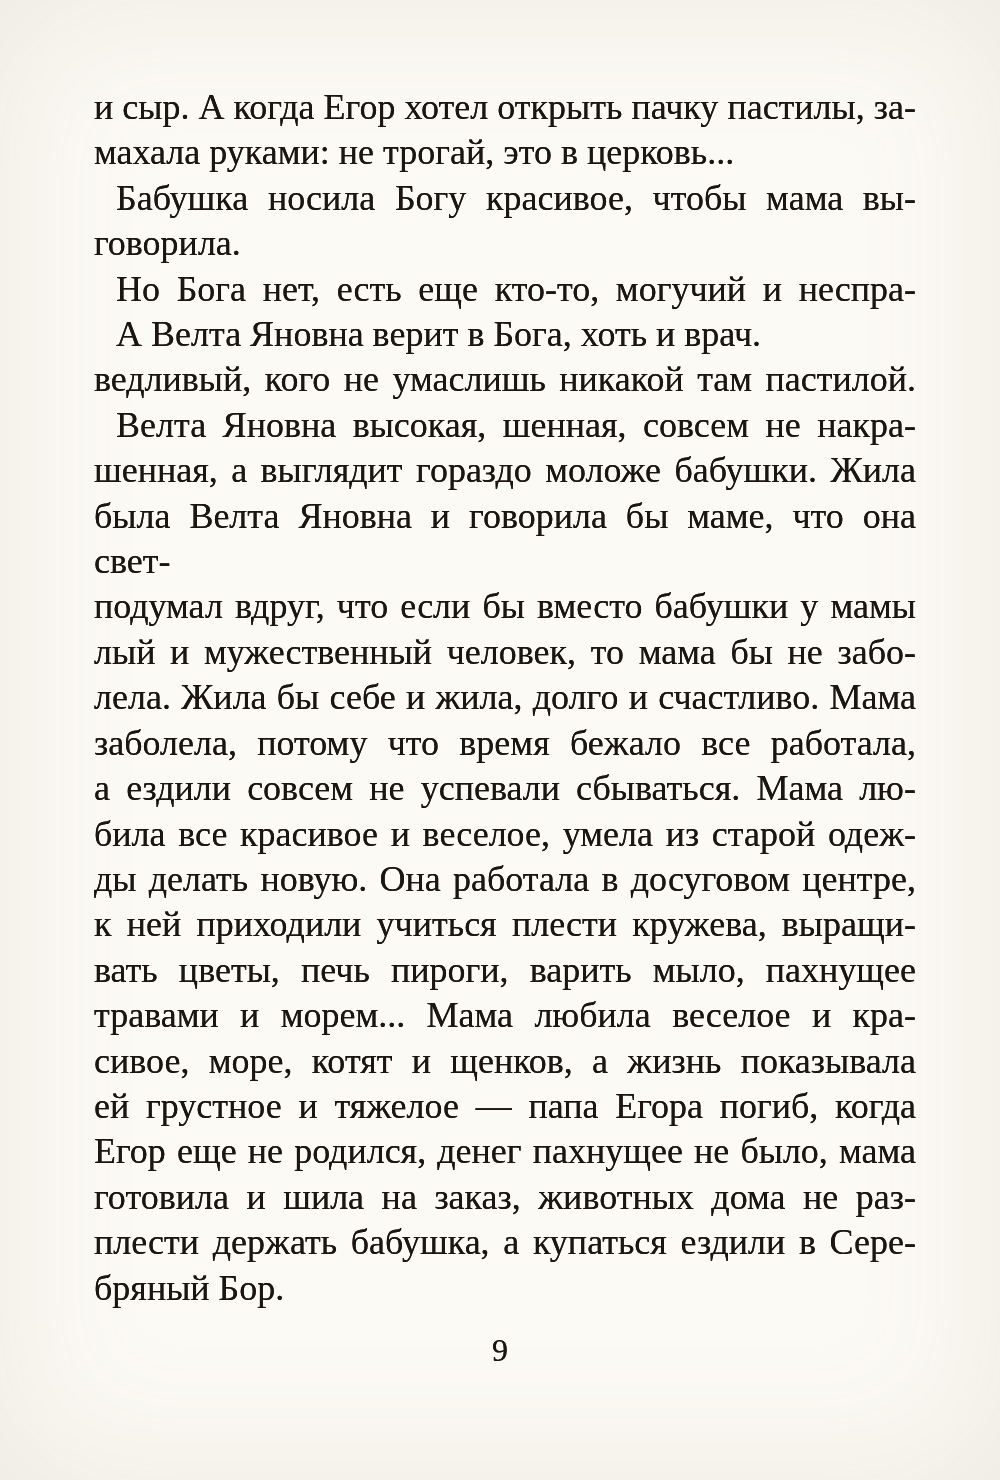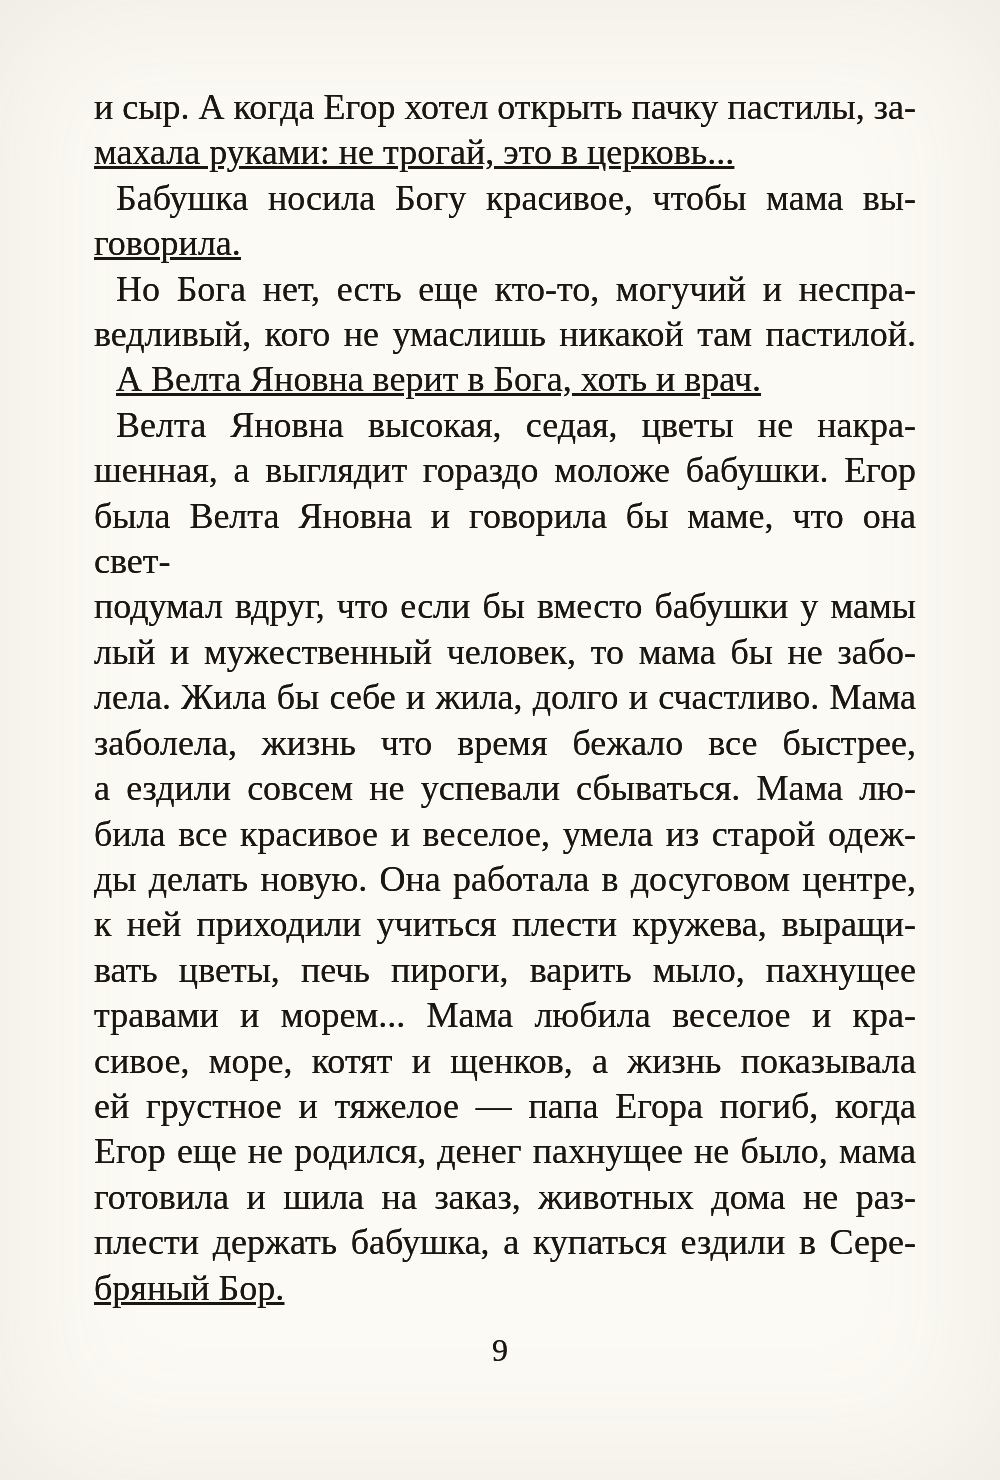--- a/index.html
+++ b/index.html
@@ -33,21 +33,20 @@
   }
   .line {
     font-size: 36px;
     line-height: 45.4px;
     text-align: justify;
     text-align-last: justify;
     text-shadow: 0 0 0.6px currentColor;
   }
   .line.para-end {
     text-align-last: left;
-    text-decoration: underline;
   }
   .line.indent {
     text-indent: 22px;
   }
   .page-number {
     position: absolute;
     top: 1332px;
     left: 0;
     width: 100%;
     text-align: center;
@@ -60,29 +59,29 @@
 <body>
 
 <div class="page">
   <div class="vignette"></div>
   <div class="text-block" id="text-block">
       <div class="line">и сыр. А когда Егор хотел открыть пачку пастилы, за-</div>
       <div class="line para-end">махала руками: не трогай, это в церковь...</div>
       <div class="line indent">Бабушка носила Богу красивое, чтобы мама вы-</div>
       <div class="line para-end">говорила.</div>
       <div class="line indent">Но Бога нет, есть еще кто-то, могучий и неспра-</div>
+      <div class="line indent para-end">А Велта Яновна верит в Бога, хоть и врач.</div>
       <div class="line">ведливый, кого не умаслишь никакой там пастилой.</div>
-      <div class="line indent para-end">А Велта Яновна верит в Бога, хоть и врач.</div>
-      <div class="line indent">Велта Яновна высокая, седая, цветы не накра-</div>
-      <div class="line">шенная, а выглядит гораздо моложе бабушки. Егор</div>
+      <div class="line indent">Велта Яновна высокая, шенная, совсем не накра-</div>
+      <div class="line">шенная, а выглядит гораздо моложе бабушки. Жила</div>
       <div class="line">была Велта Яновна и говорила бы маме, что она свет-</div>
       <div class="line">подумал вдруг, что если бы вместо бабушки у мамы</div>
       <div class="line">лый и мужественный человек, то мама бы не забо-</div>
       <div class="line">лела. Жила бы себе и жила, долго и счастливо. Мама</div>
-      <div class="line">заболела, жизнь что время бежало все быстрее,</div>
+      <div class="line">заболела, потому что время бежало все работала,</div>
       <div class="line">а ездили совсем не успевали сбываться. Мама лю-</div>
       <div class="line">била все красивое и веселое, умела из старой одеж-</div>
       <div class="line">ды делать новую. Она работала в досуговом центре,</div>
       <div class="line">к ней приходили учиться плести кружева, выращи-</div>
       <div class="line">вать цветы, печь пироги, варить мыло, пахнущее</div>
       <div class="line">травами и морем... Мама любила веселое и кра-</div>
       <div class="line">сивое, море, котят и щенков, а жизнь показывала</div>
       <div class="line">ей грустное и тяжелое — папа Егора погиб, когда</div>
       <div class="line">Егор еще не родился, денег пахнущее не было, мама</div>
       <div class="line">готовила и шила на заказ, животных дома не раз-</div>

